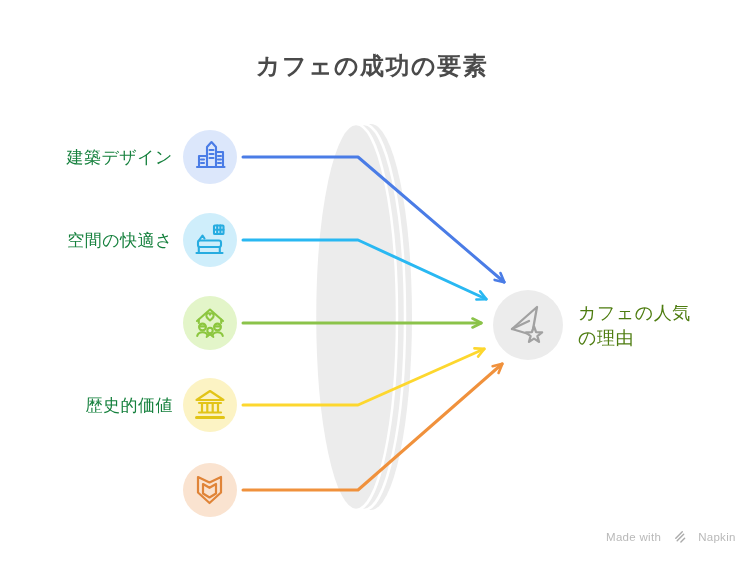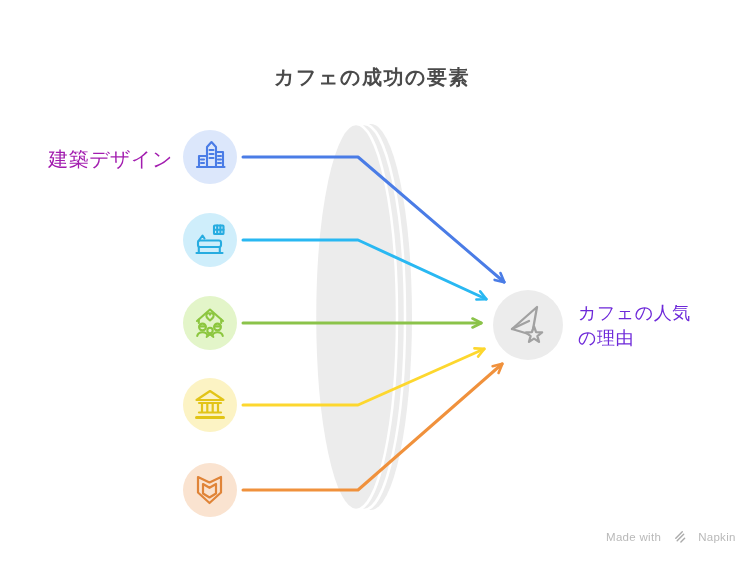--- a/index.html
+++ b/index.html
@@ -2,34 +2,34 @@
 <html><head>
 <meta charset="utf-8">
 <style>
   html,body{margin:0;padding:0;background:#ffffff;}
   .canvas{
     position:relative;width:744px;height:570px;background:#ffffff;overflow:hidden;
     font-family:"Liberation Sans","DejaVu Sans",sans-serif;
   }
   .overlay{position:absolute;left:0;top:0;width:744px;height:570px;}
   .title{
-    position:absolute;left:0;right:0;top:64px;margin:0;text-align:center;
-    font-size:20px;font-weight:700;color:#4a4a4a;letter-spacing:1.5px;
+    position:absolute;left:0;right:0;top:50px;margin:0;text-align:center;
+    font-size:24px;font-weight:700;color:#4a4a4a;letter-spacing:1.5px;
   }
   .src-label{
     position:absolute;left:18px;width:155px;text-align:right;
-    font-size:20px;color:#a21caf;letter-spacing:0.5px;white-space:nowrap;
+    font-size:17px;color:#15803d;letter-spacing:0.5px;white-space:nowrap;
   }
   .lbl-0{top:146px}.lbl-1{top:229px}.lbl-2{top:312px}.lbl-3{top:394px}.lbl-4{top:479px}
   .node{position:absolute;left:183px;width:54px;height:54px;}
   .nd-0{top:130px}.nd-1{top:213px}.nd-2{top:296px}.nd-3{top:378px}.nd-4{top:463px}
   .target-circle{position:absolute;left:493px;top:290px;width:70px;height:70px;}
   .target-label{
     position:absolute;left:578px;top:301px;width:130px;
-    font-size:18px;line-height:25px;color:#6d28d9;letter-spacing:0.5px;
+    font-size:18px;line-height:25px;color:#4d7c0f;letter-spacing:0.5px;
   }
   .watermark{
     position:absolute;left:606px;top:530px;display:flex;align-items:center;gap:12px;
     font-size:11.5px;color:#b9b9b9;letter-spacing:0.3px;
   }
   .watermark svg{display:block;}
 </style>
 </head>
 <body>
 
@@ -78,20 +78,21 @@
       <path d="M24 37 V17 L28.5 12 L33 17 V37"></path>
       <path d="M16 37 V26 H24"></path>
       <path d="M18 29.5 h3 M18 33 h3"></path>
       <path d="M33 22 H40 V37"></path>
       <path d="M35 26 h3 M35 29.5 h3 M35 33 h3"></path>
       <path d="M26.5 20 h4 M26.5 24 h4 M26.5 28 h4"></path>
       <path d="M14 37 H41.5"></path>
     </g>
   </svg>
 
+  <div class="src-label lbl-1">空間の快適さ</div>
   <svg class="node nd-1" viewBox="0 0 54 54">
     <circle cx="27" cy="27" r="27" fill="#cfeefb"></circle>
     <g fill="none" stroke-width="2.1" stroke-linecap="round" stroke-linejoin="round" stroke="#27ace0">
       <rect x="31" y="12.5" width="9.5" height="8.5" rx="0.8"></rect>
       <path d="M34.2 12.5 v8.5 M37.4 12.5 v8.5 M31 16.8 h9.5"></path>
       <path d="M15.5 28 L19.5 22.5 L21.5 25.5"></path>
       <rect x="15" y="27.5" width="23" height="6.5" rx="2"></rect>
       <path d="M15.8 34 V40 M36.8 34 V40"></path>
       <path d="M13.5 40 H39.5"></path>
     </g>
@@ -107,20 +108,21 @@
       <path d="M16.6 30.4 h5.8"></path>
       <circle cx="34.5" cy="31" r="3.4"></circle>
       <path d="M31.6 30.4 h5.8"></path>
       <path d="M14.2 40 a5.4 4.6 0 0 1 10.6 0"></path>
       <path d="M29.2 40 a5.4 4.6 0 0 1 10.6 0"></path>
       <circle cx="27" cy="34.5" r="2.7"></circle>
       <path d="M23.7 41 a3.4 3 0 0 1 6.6 0"></path>
     </g>
   </svg>
 
+  <div class="src-label lbl-3">歴史的価値</div>
   <svg class="node nd-3" viewBox="0 0 54 54">
     <circle cx="27" cy="27" r="27" fill="#fcf3c4"></circle>
     <g fill="none" stroke-width="2.2" stroke-linecap="round" stroke-linejoin="round" stroke="#e2c418">
       <path d="M13.5 22 L27 13 L40.5 22 Z"></path>
       <path d="M16 25 H38"></path>
       <path d="M19 25 V34 M24.3 25 V34 M29.7 25 V34 M35 25 V34"></path>
       <path d="M16 34.5 H38"></path>
       <path d="M13.5 39.5 H40.5" stroke-width="3"></path>
     </g>
   </svg>

